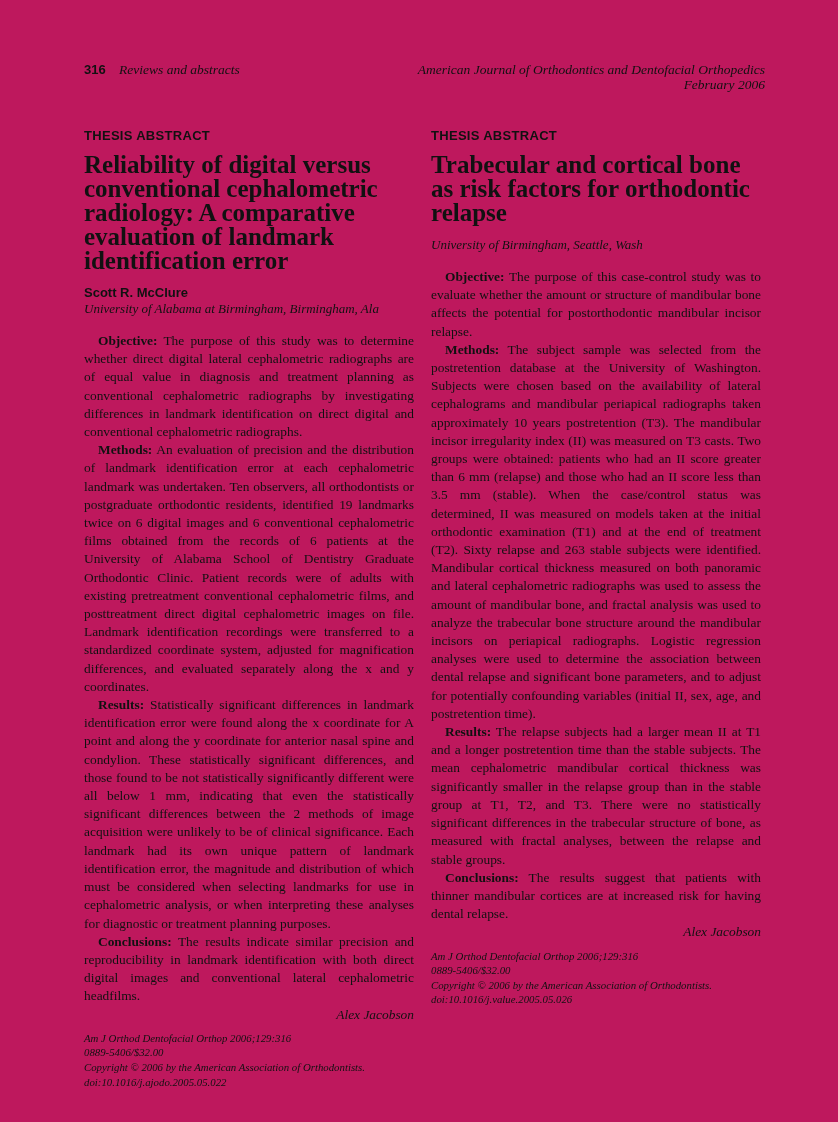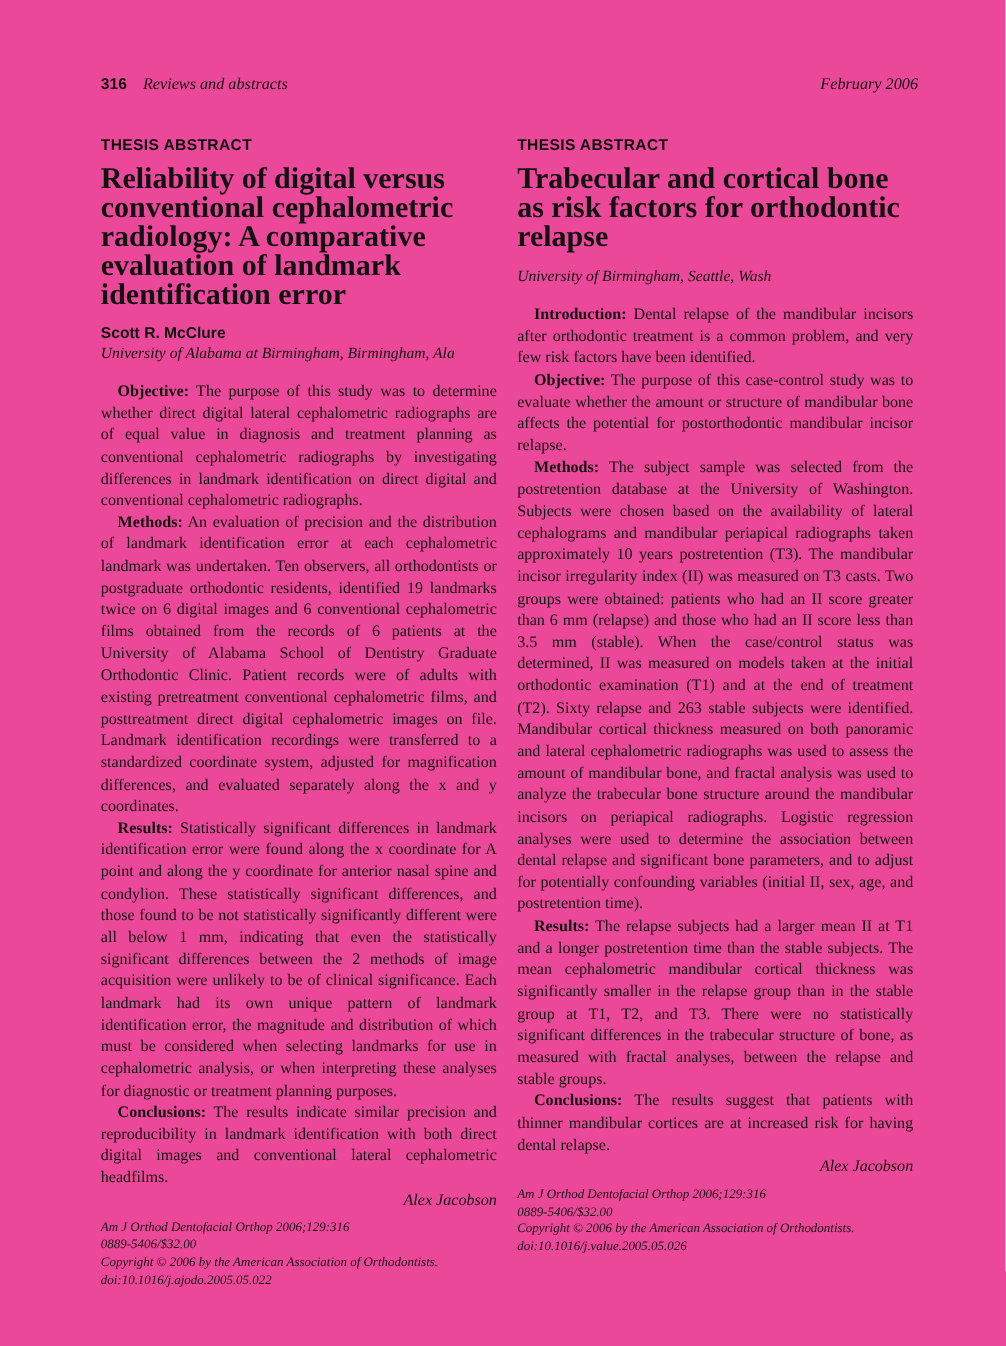--- a/index.html
+++ b/index.html
@@ -4,21 +4,21 @@
 <style>
   html, body {
     margin: 0;
     padding: 0;
     background: #ffffff;
   }
   .page {
     position: relative;
     width: 838px;
     height: 1122px;
-    background: #ec4899;
+    background: #be185d;
     color: #111111;
     font-family: "Liberation Serif", serif;
     box-sizing: border-box;
     padding: 62px 73px 0 84px;
     overflow: hidden;
   }
   
   .running-head {
     display: flex;
     justify-content: space-between;
@@ -106,20 +106,21 @@
 <body>
 
 <div class="page">
 
   <div class="running-head">
     <div class="rh-left">
       <span class="page-number">316</span>
       <span class="section-title">Reviews and abstracts</span>
     </div>
     <div class="rh-right">
+      <div>American Journal of Orthodontics and Dentofacial Orthopedics</div>
       <div>February 2006</div>
     </div>
   </div>
 
   <div class="columns">
 
     <div class="column">
       <div class="kicker">THESIS ABSTRACT</div>
       <h1 class="article-title">Reliability of digital versus conventional cephalometric radiology: A comparative evaluation of landmark identification error</h1>
       <div class="author">Scott R. McClure</div>
@@ -137,21 +138,20 @@
           <div class="cite-line">Copyright © 2006 by the American Association of Orthodontists.</div>
           <div class="cite-line">doi:10.1016/j.ajodo.2005.05.022</div>
         </div>
     </div>
 
     <div class="column">
       <div class="kicker">THESIS ABSTRACT</div>
       <h1 class="article-title">Trabecular and cortical bone as risk factors for orthodontic relapse</h1>
       <div class="affiliation">University of Birmingham, Seattle, Wash</div>
       <div class="body-block">
-          <p class="para"><span class="para-label">Introduction:</span> Dental relapse of the mandibular incisors after orthodontic treatment is a common problem, and very few risk factors have been identified.</p>
           <p class="para"><span class="para-label">Objective:</span> The purpose of this case-control study was to evaluate whether the amount or structure of mandibular bone affects the potential for postorthodontic mandibular incisor relapse.</p>
           <p class="para"><span class="para-label">Methods:</span> The subject sample was selected from the postretention database at the University of Washington. Subjects were chosen based on the availability of lateral cephalograms and mandibular periapical radiographs taken approximately 10 years postretention (T3). The mandibular incisor irregularity index (II) was measured on T3 casts. Two groups were obtained: patients who had an II score greater than 6 mm (relapse) and those who had an II score less than 3.5 mm (stable). When the case/control status was determined, II was measured on models taken at the initial orthodontic examination (T1) and at the end of treatment (T2). Sixty relapse and 263 stable subjects were identified. Mandibular cortical thickness measured on both panoramic and lateral cephalometric radiographs was used to assess the amount of mandibular bone, and fractal analysis was used to analyze the trabecular bone structure around the mandibular incisors on periapical radiographs. Logistic regression analyses were used to determine the association between dental relapse and significant bone parameters, and to adjust for potentially confounding variables (initial II, sex, age, and postretention time).</p>
           <p class="para"><span class="para-label">Results:</span> The relapse subjects had a larger mean II at T1 and a longer postretention time than the stable subjects. The mean cephalometric mandibular cortical thickness was significantly smaller in the relapse group than in the stable group at T1, T2, and T3. There were no statistically significant differences in the trabecular structure of bone, as measured with fractal analyses, between the relapse and stable groups.</p>
           <p class="para"><span class="para-label">Conclusions:</span> The results suggest that patients with thinner mandibular cortices are at increased risk for having dental relapse.</p>
         </div>
       <div class="reviewer">Alex Jacobson</div>
       <div class="citation">
           <div class="cite-line">Am J Orthod Dentofacial Orthop 2006;129:316</div>
           <div class="cite-line">0889-5406/$32.00</div>
           <div class="cite-line">Copyright © 2006 by the American Association of Orthodontists.</div>

